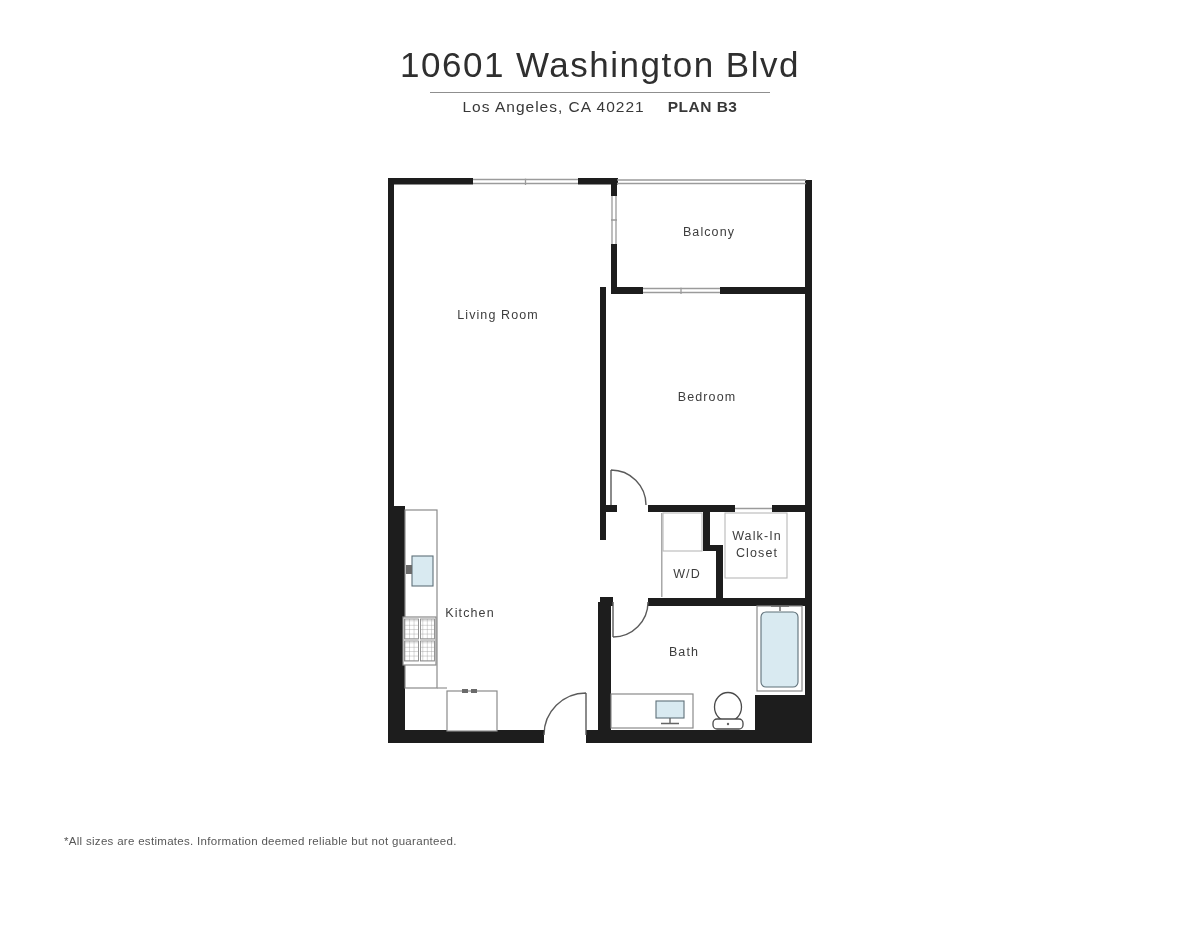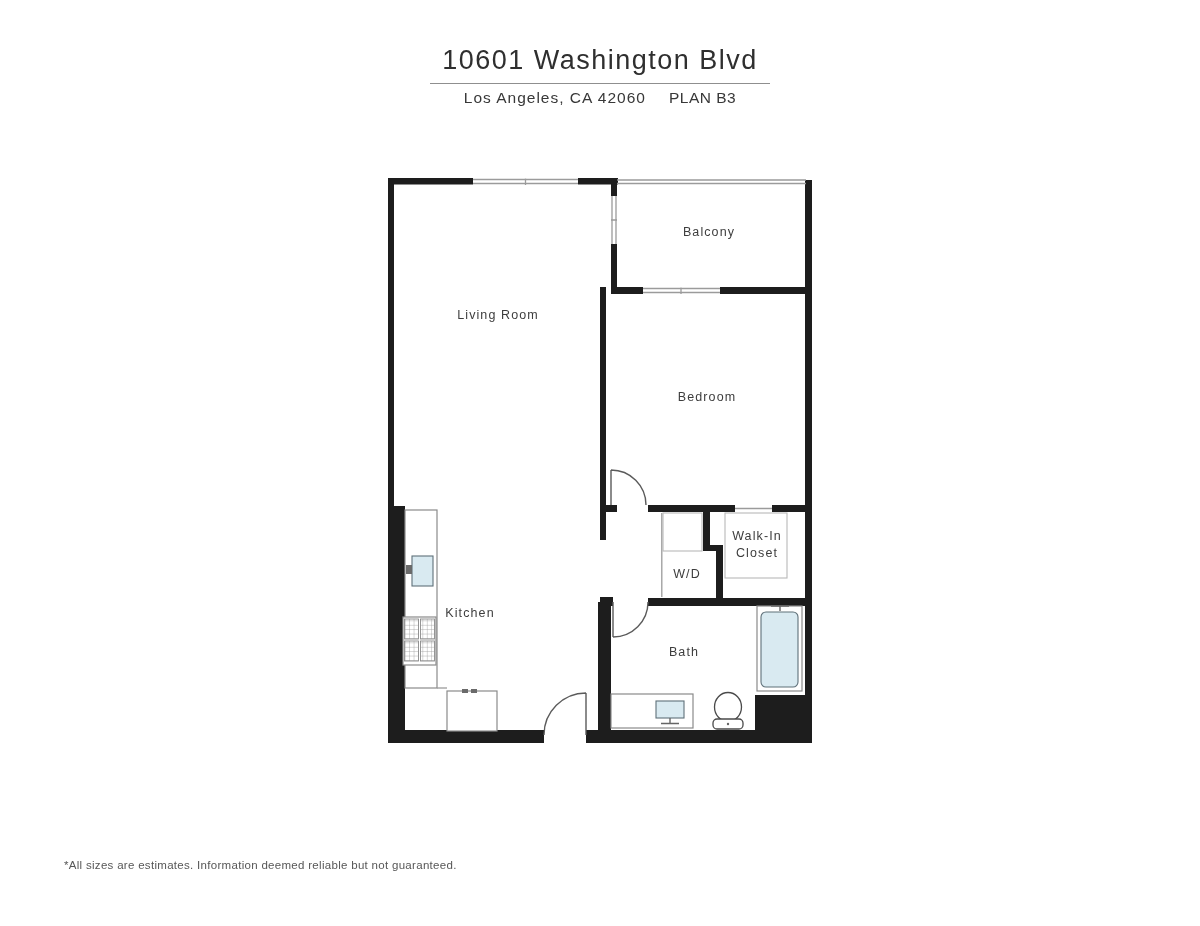--- a/index.html
+++ b/index.html
@@ -3,55 +3,55 @@
 <meta charset="utf-8">
 <style>
   html,body{margin:0;padding:0;}
   body{
     width:1200px;height:926px;position:relative;background:#ffffff;
     font-family:"Liberation Sans",sans-serif;overflow:hidden;
   }
   
   .plan-header{position:absolute;left:0;right:0;top:46px;text-align:center;}
   .plan-title{
-    margin:0;font-size:27px;font-weight:500;color:#2f2f2f;
+    margin:0;font-size:35px;font-weight:500;color:#2f2f2f;
     letter-spacing:1.5px;line-height:1.1;
   }
   .title-rule{width:340px;height:0;border:0;border-top:1.5px solid #8f8f8f;margin:7px auto 5px auto;}
   .plan-subtitle{font-size:15.5px;color:#383838;letter-spacing:1px;}
-  .plan-subtitle .plan-code{font-weight:400;margin-left:23px;letter-spacing:0.5px;}
+  .plan-subtitle .plan-code{font-weight:700;margin-left:23px;letter-spacing:0.5px;}
   
   .plan-svg{position:absolute;left:0;top:0;}
   .wall{fill:#1d1d1d;stroke:none;}
   .thin{stroke:#9b9b9b;stroke-width:1.3;fill:none;}
   .lite{stroke:#b9b9b9;stroke-width:1.1;fill:none;}
   .door{stroke:#5b5b5b;stroke-width:1.4;fill:none;}
   .fix{stroke:#8a8a8a;stroke-width:1.2;fill:#ffffff;}
   .fixd{stroke:#4a4a4a;stroke-width:1.3;fill:#ffffff;}
   .water{fill:#d9eaf1;stroke:#5f7079;stroke-width:1.1;}
   .mark{stroke:#666666;stroke-width:1.4;fill:none;}
   .knob{fill:#6a6a6a;}
   .lbl{
     font-family:"Liberation Sans",sans-serif;font-size:12.5px;fill:#3d3d3d;
     letter-spacing:1.1px;text-anchor:middle;
   }
   
   .plan-footer{position:absolute;left:64px;top:835px;color:#575757;}
-  .footer-line1{font-size:11.5px;letter-spacing:0.3px;margin-top:24px;}
+  .footer-line1{font-size:11.5px;letter-spacing:0.3px;}
   .footer-line2{font-size:11.5px;letter-spacing:0.4px;margin-top:5px;}
   .footer-line2 .phone{margin-left:14px;}
 </style>
 </head>
 <body>
 
 <div class="plan-header">
   <h1 class="plan-title">10601 Washington Blvd</h1>
   <hr class="title-rule">
   <div class="plan-subtitle">
-    <span>Los Angeles, CA 42060</span><span class="plan-code">PLAN B3</span>
+    <span>Los Angeles, CA 40221</span><span class="plan-code">PLAN B3</span>
   </div>
 </div>
 
 <svg class="plan-svg" width="1200" height="926" viewBox="0 0 1200 926">
 
   <defs>
     <pattern id="burners" width="4.4" height="4.4" patternUnits="userSpaceOnUse">
       <path d="M0 0 H4.4 M0 0 V4.4" stroke="#9a9a9a" stroke-width="0.8"></path>
     </pattern>
   </defs>

